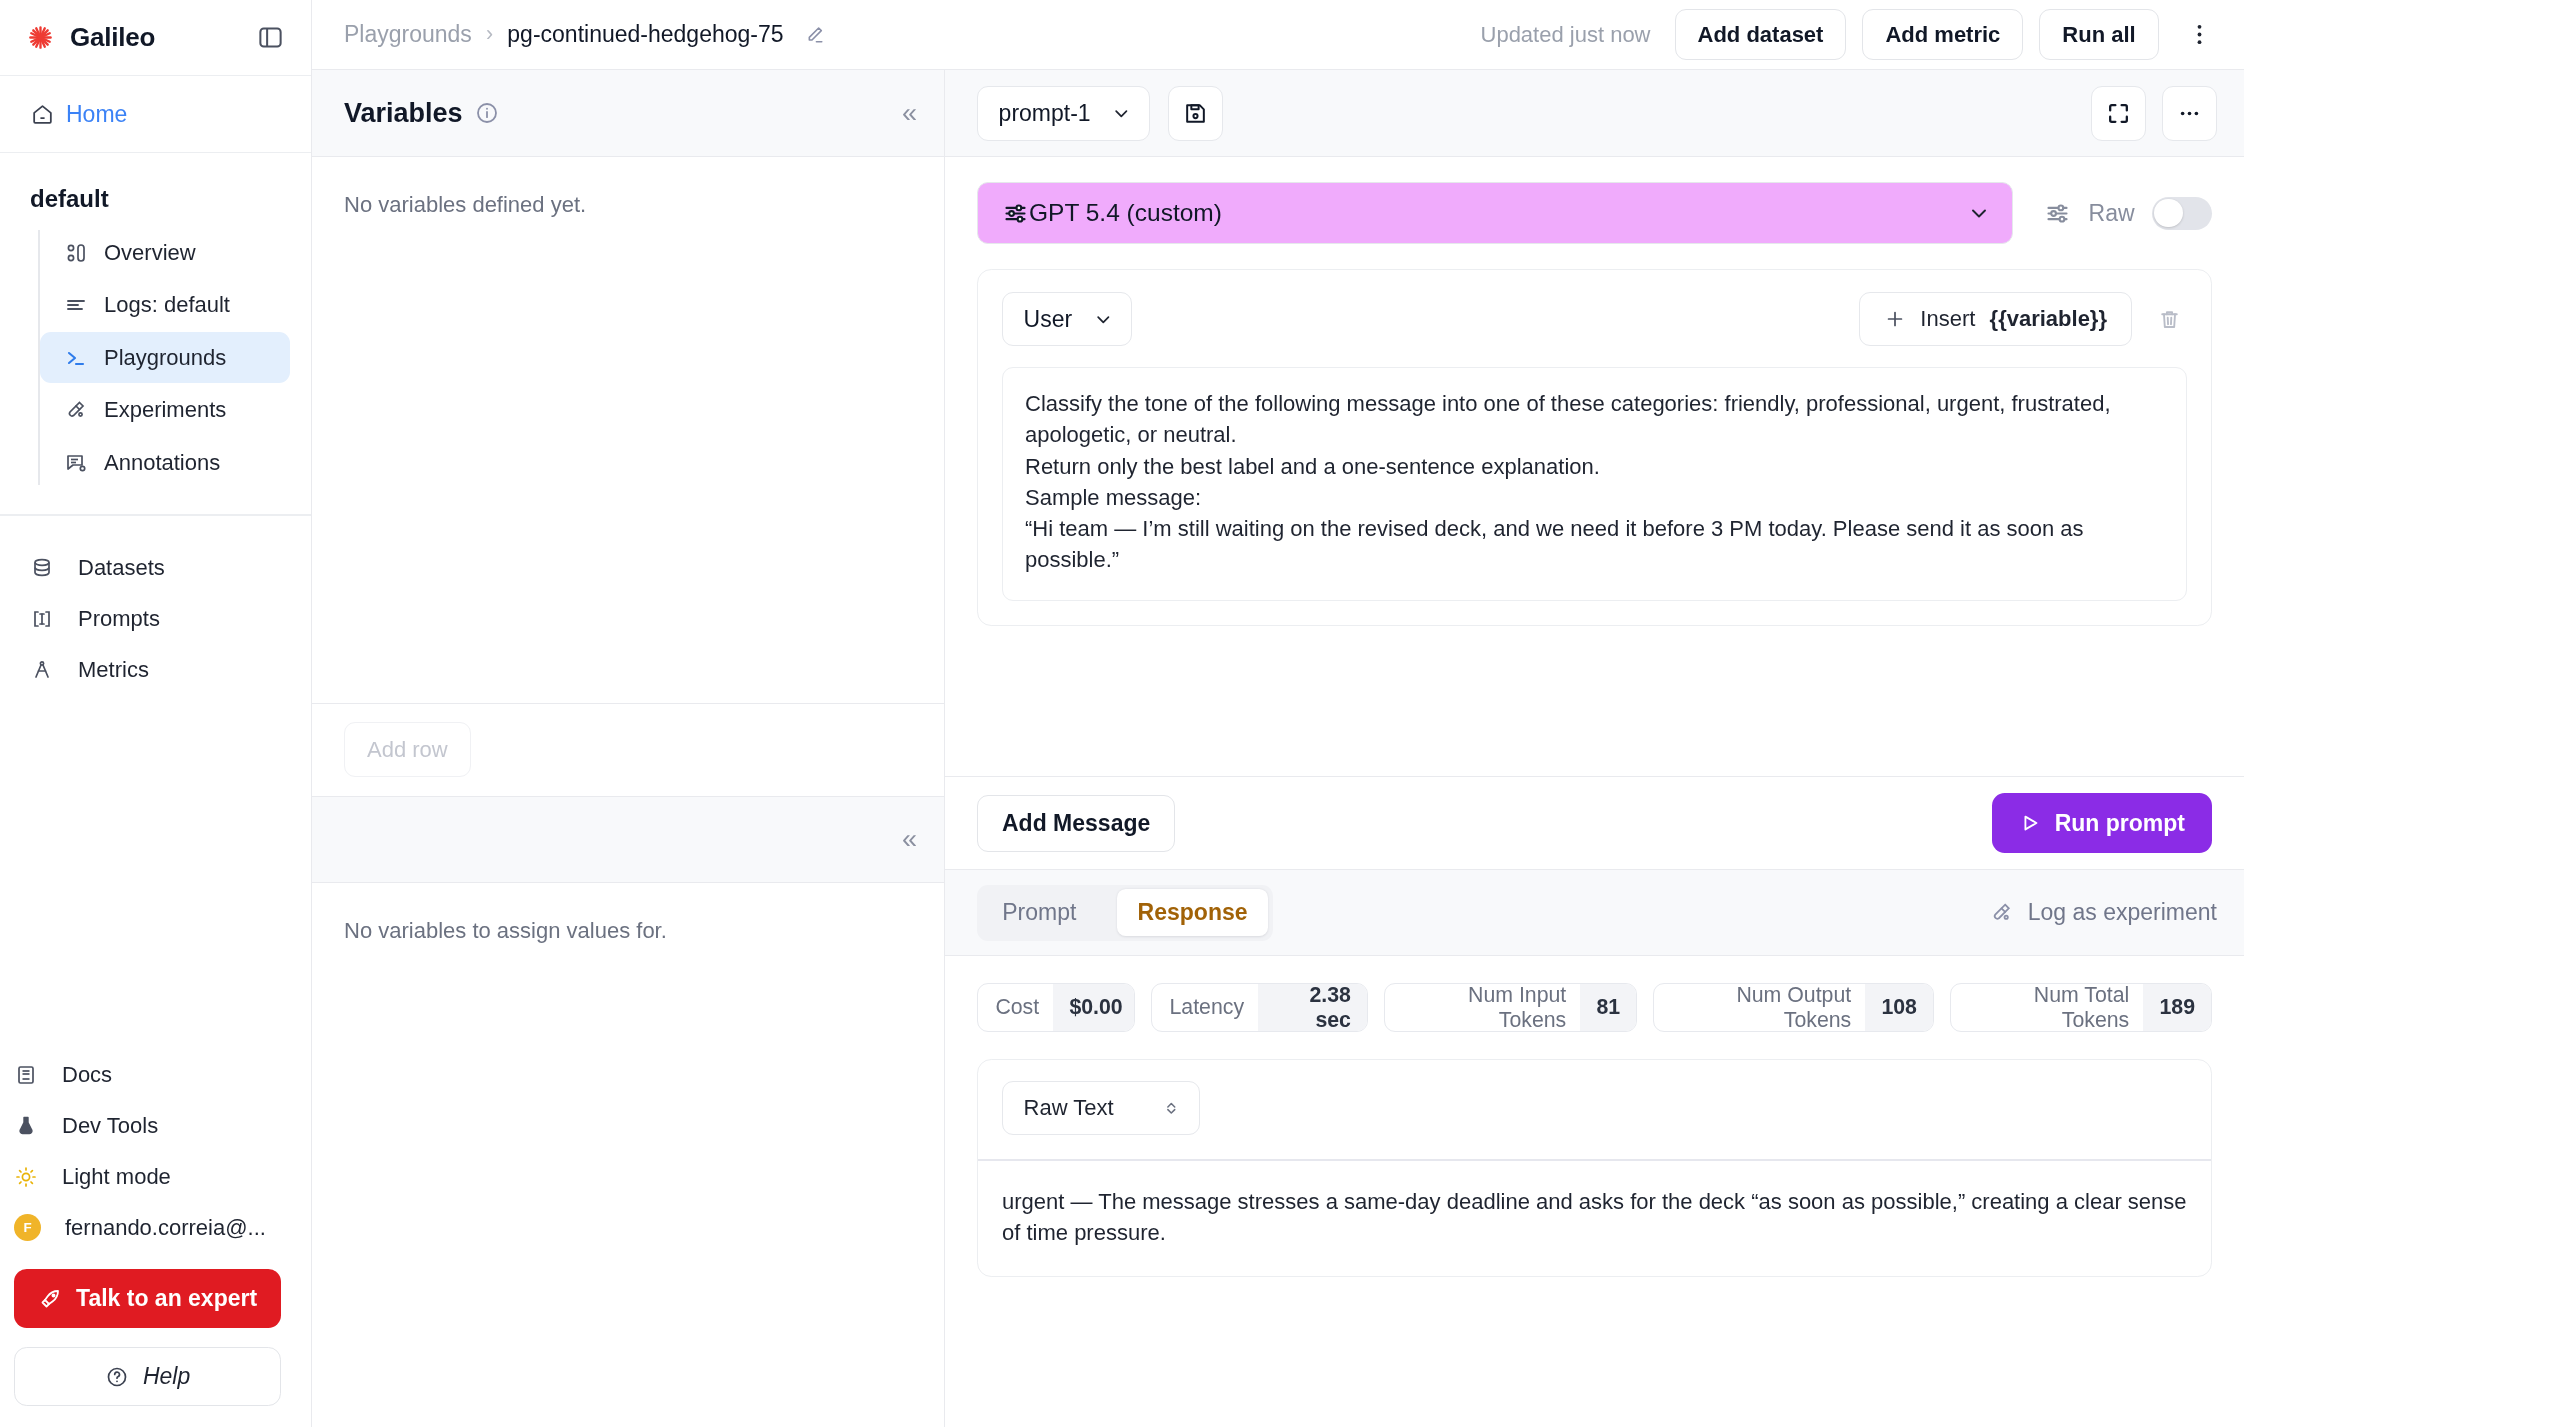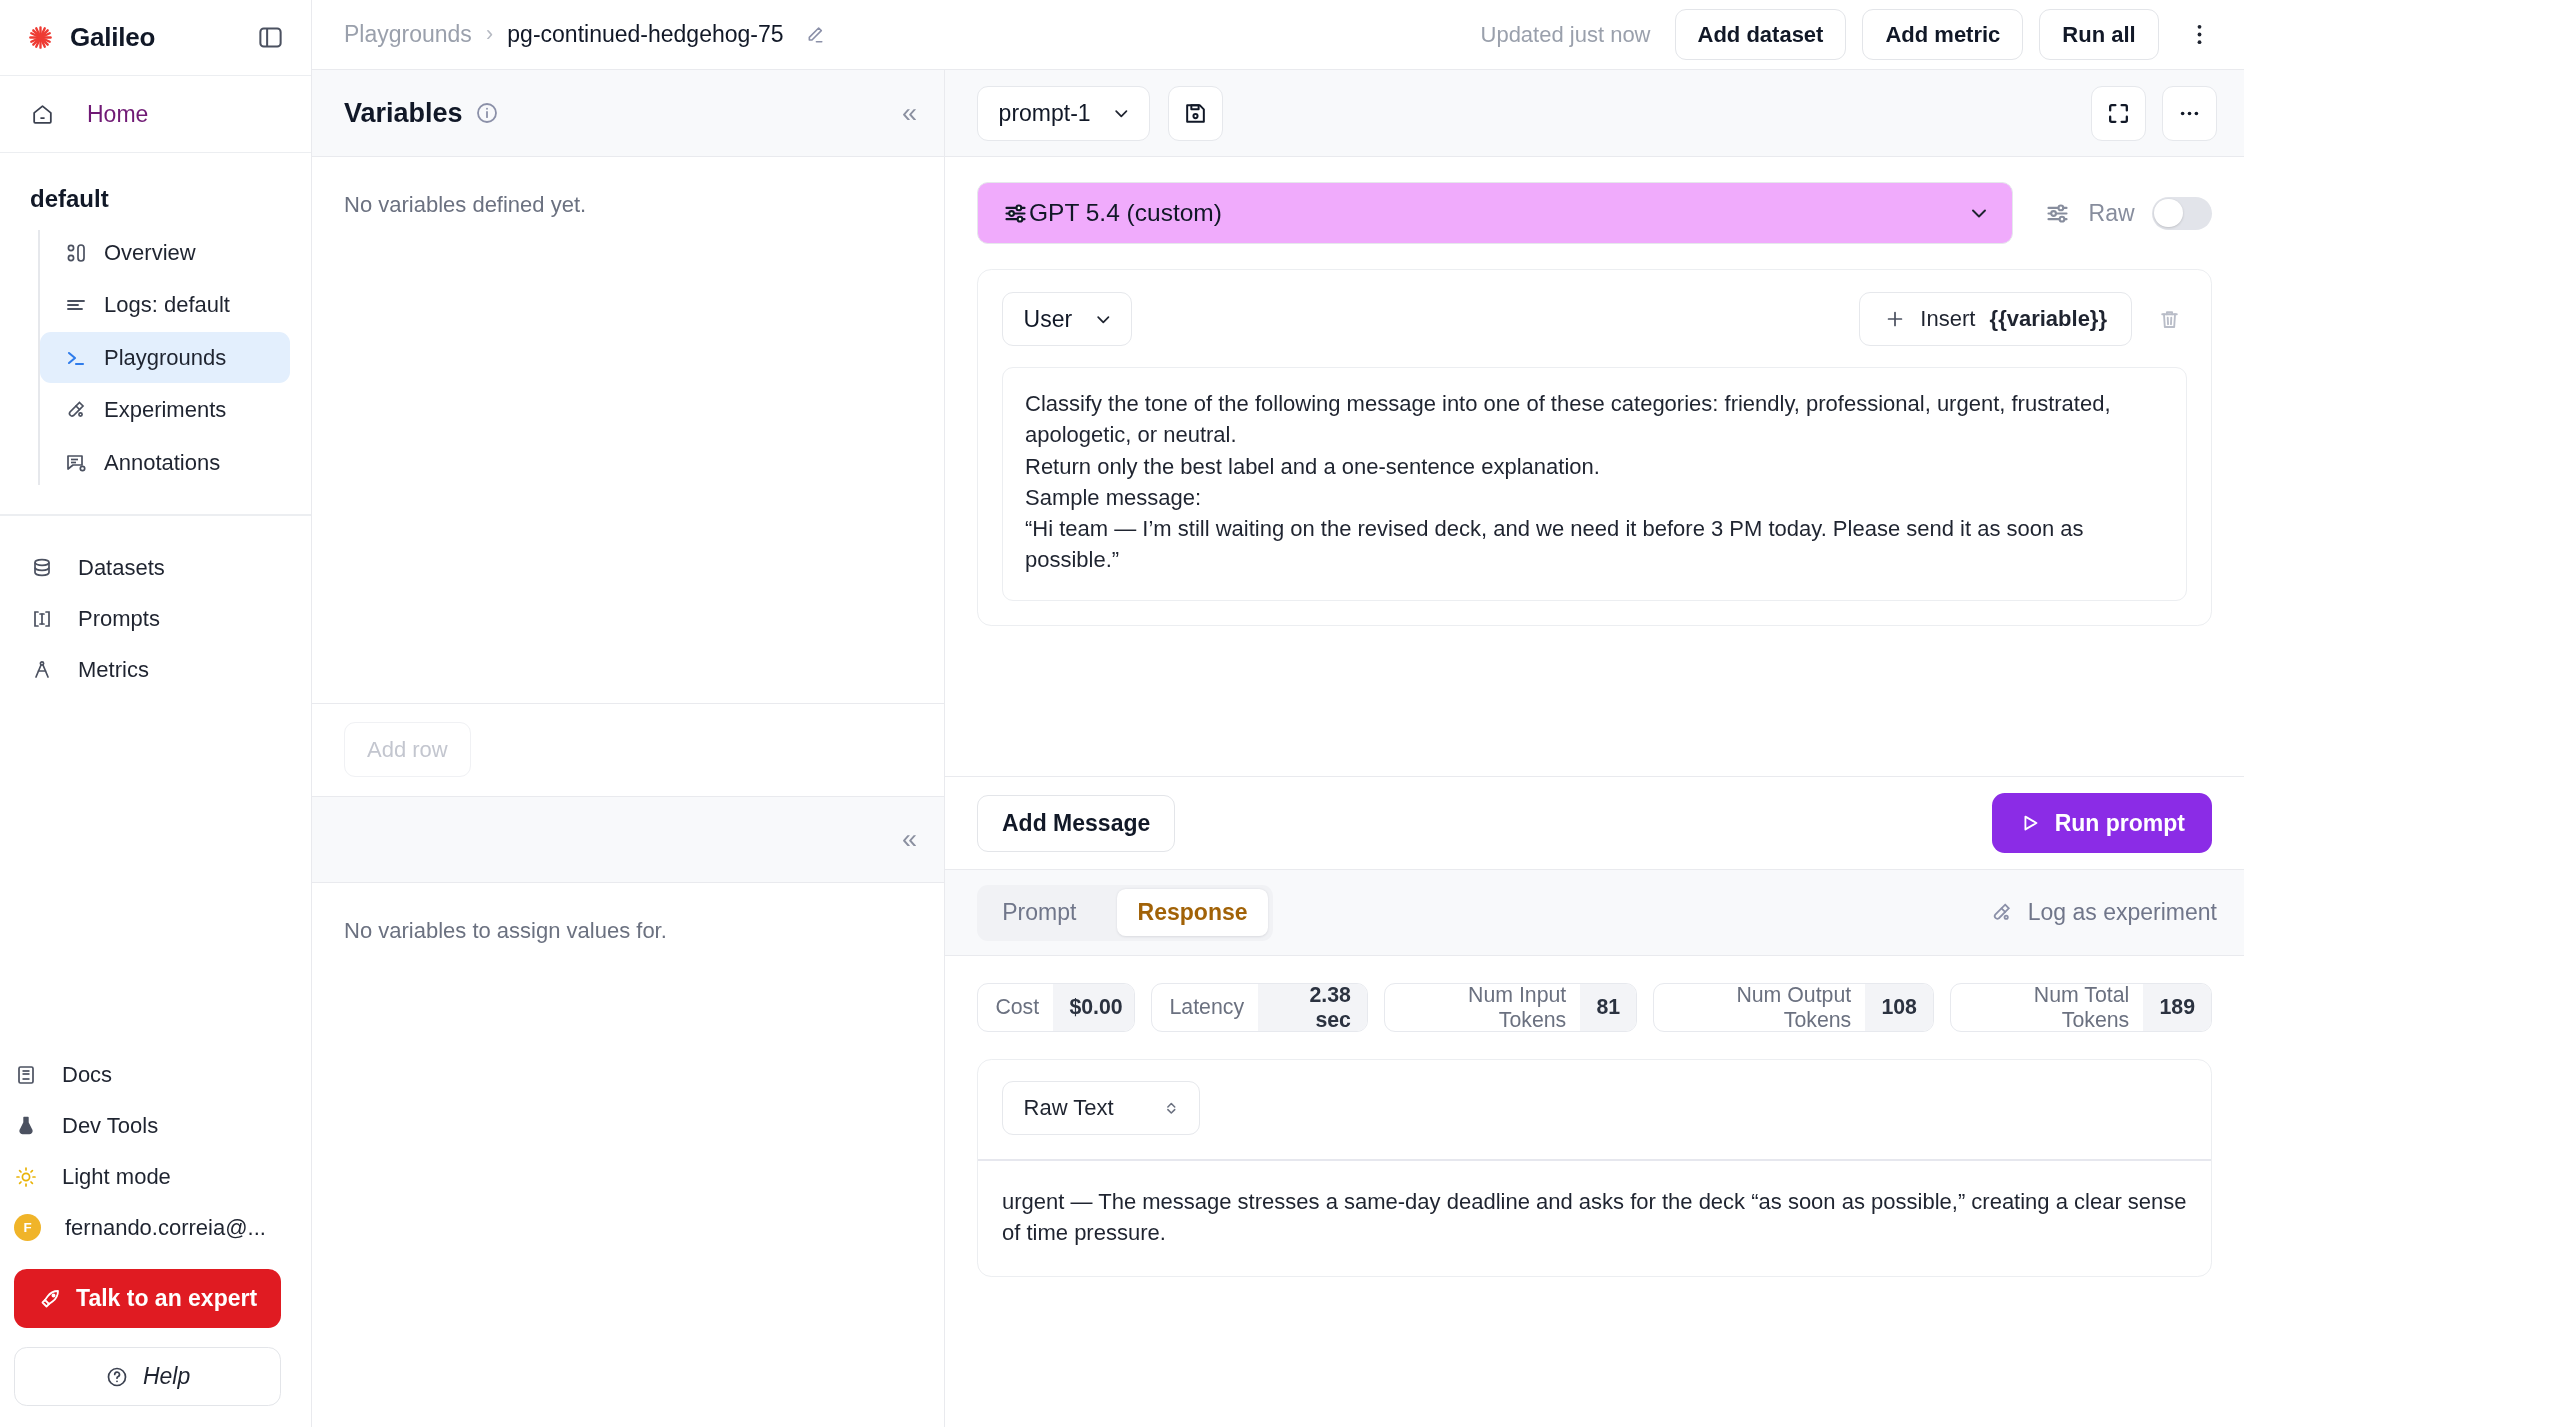--- a/index.html
+++ b/index.html
@@ -24,23 +24,23 @@
     height: 76px; display: flex; align-items: center;
     padding: 0 27px; border-bottom: 1.6px solid #eceef1;
     justify-content: space-between;
   }
   .brand-left { display: flex; align-items: center; gap: 16px; }
   .brand-name { font-size: 26px; font-weight: 700; letter-spacing: -0.2px; color: #111827; }
   .brand-mark { width: 27px; height: 27px; display:block; }
   .panel-toggle { width: 27px; height: 27px; display:block; }
 
   .sb-home {
-    height: 77px; display: flex; align-items: center; gap: 32px;
+    height: 77px; display: flex; align-items: center; gap: 11px;
     padding: 0 30px; border-bottom: 1.6px solid #eceef1;
-    font-size: 23px; color: #701a75;
+    font-size: 23px; color: #3b82f6;
   }
 
   .sb-group-title {
     font-size: 24px; font-weight: 700; color: #111827;
     padding: 32px 0 14.2px 30px;
   }
   .sb-group { position: relative; padding-left: 40px; padding-right: 20.6px; }
   .sb-group::before {
     content: ""; position: absolute; left: 38px; top: 3.2px; bottom: 4.7px;
     width: 1.6px; background: #e6e8ec;

